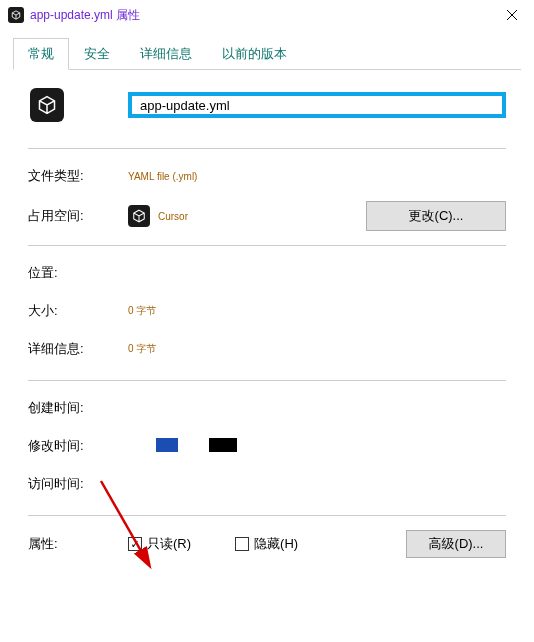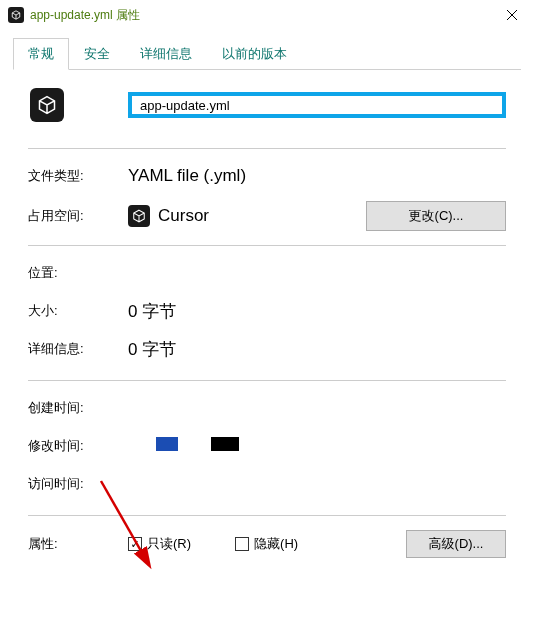--- a/index.html
+++ b/index.html
@@ -27,21 +27,21 @@
     }
     .title-icon {
       width: 16px; height: 16px;
       background: #1a1a1a;
       border-radius: 3px;
       display: flex;
       align-items: center;
       justify-content: center;
     }
     .title-icon svg { width: 10px; height: 10px; }
-    .title-text { font-size: 12px; color: #4d7c0f; }
+    .title-text { font-size: 12px; color: #6d28d9; }
     .close-btn {
       width: 45px; height: 30px;
       display: flex;
       align-items: center;
       justify-content: center;
       color: #000;
     }
     .tabs {
       display: flex;
       border-bottom: 1px solid #d0d0d0;
@@ -73,22 +73,22 @@
       min-height: 26px;
     }
     .row.first { margin-bottom: 26px; }
     .label {
       width: 100px;
       font-size: 13px;
       color: #000;
       flex-shrink: 0;
     }
     .value {
-      font-size: 17px;
-      color: #000000;
+      font-size: 10px;
+      color: #a16207;
     }
     .big-icon {
       width: 34px; height: 34px;
       background: #1a1a1a;
       border-radius: 6px;
       display: flex;
       align-items: center;
       justify-content: center;
       margin-left: 2px;
     }

